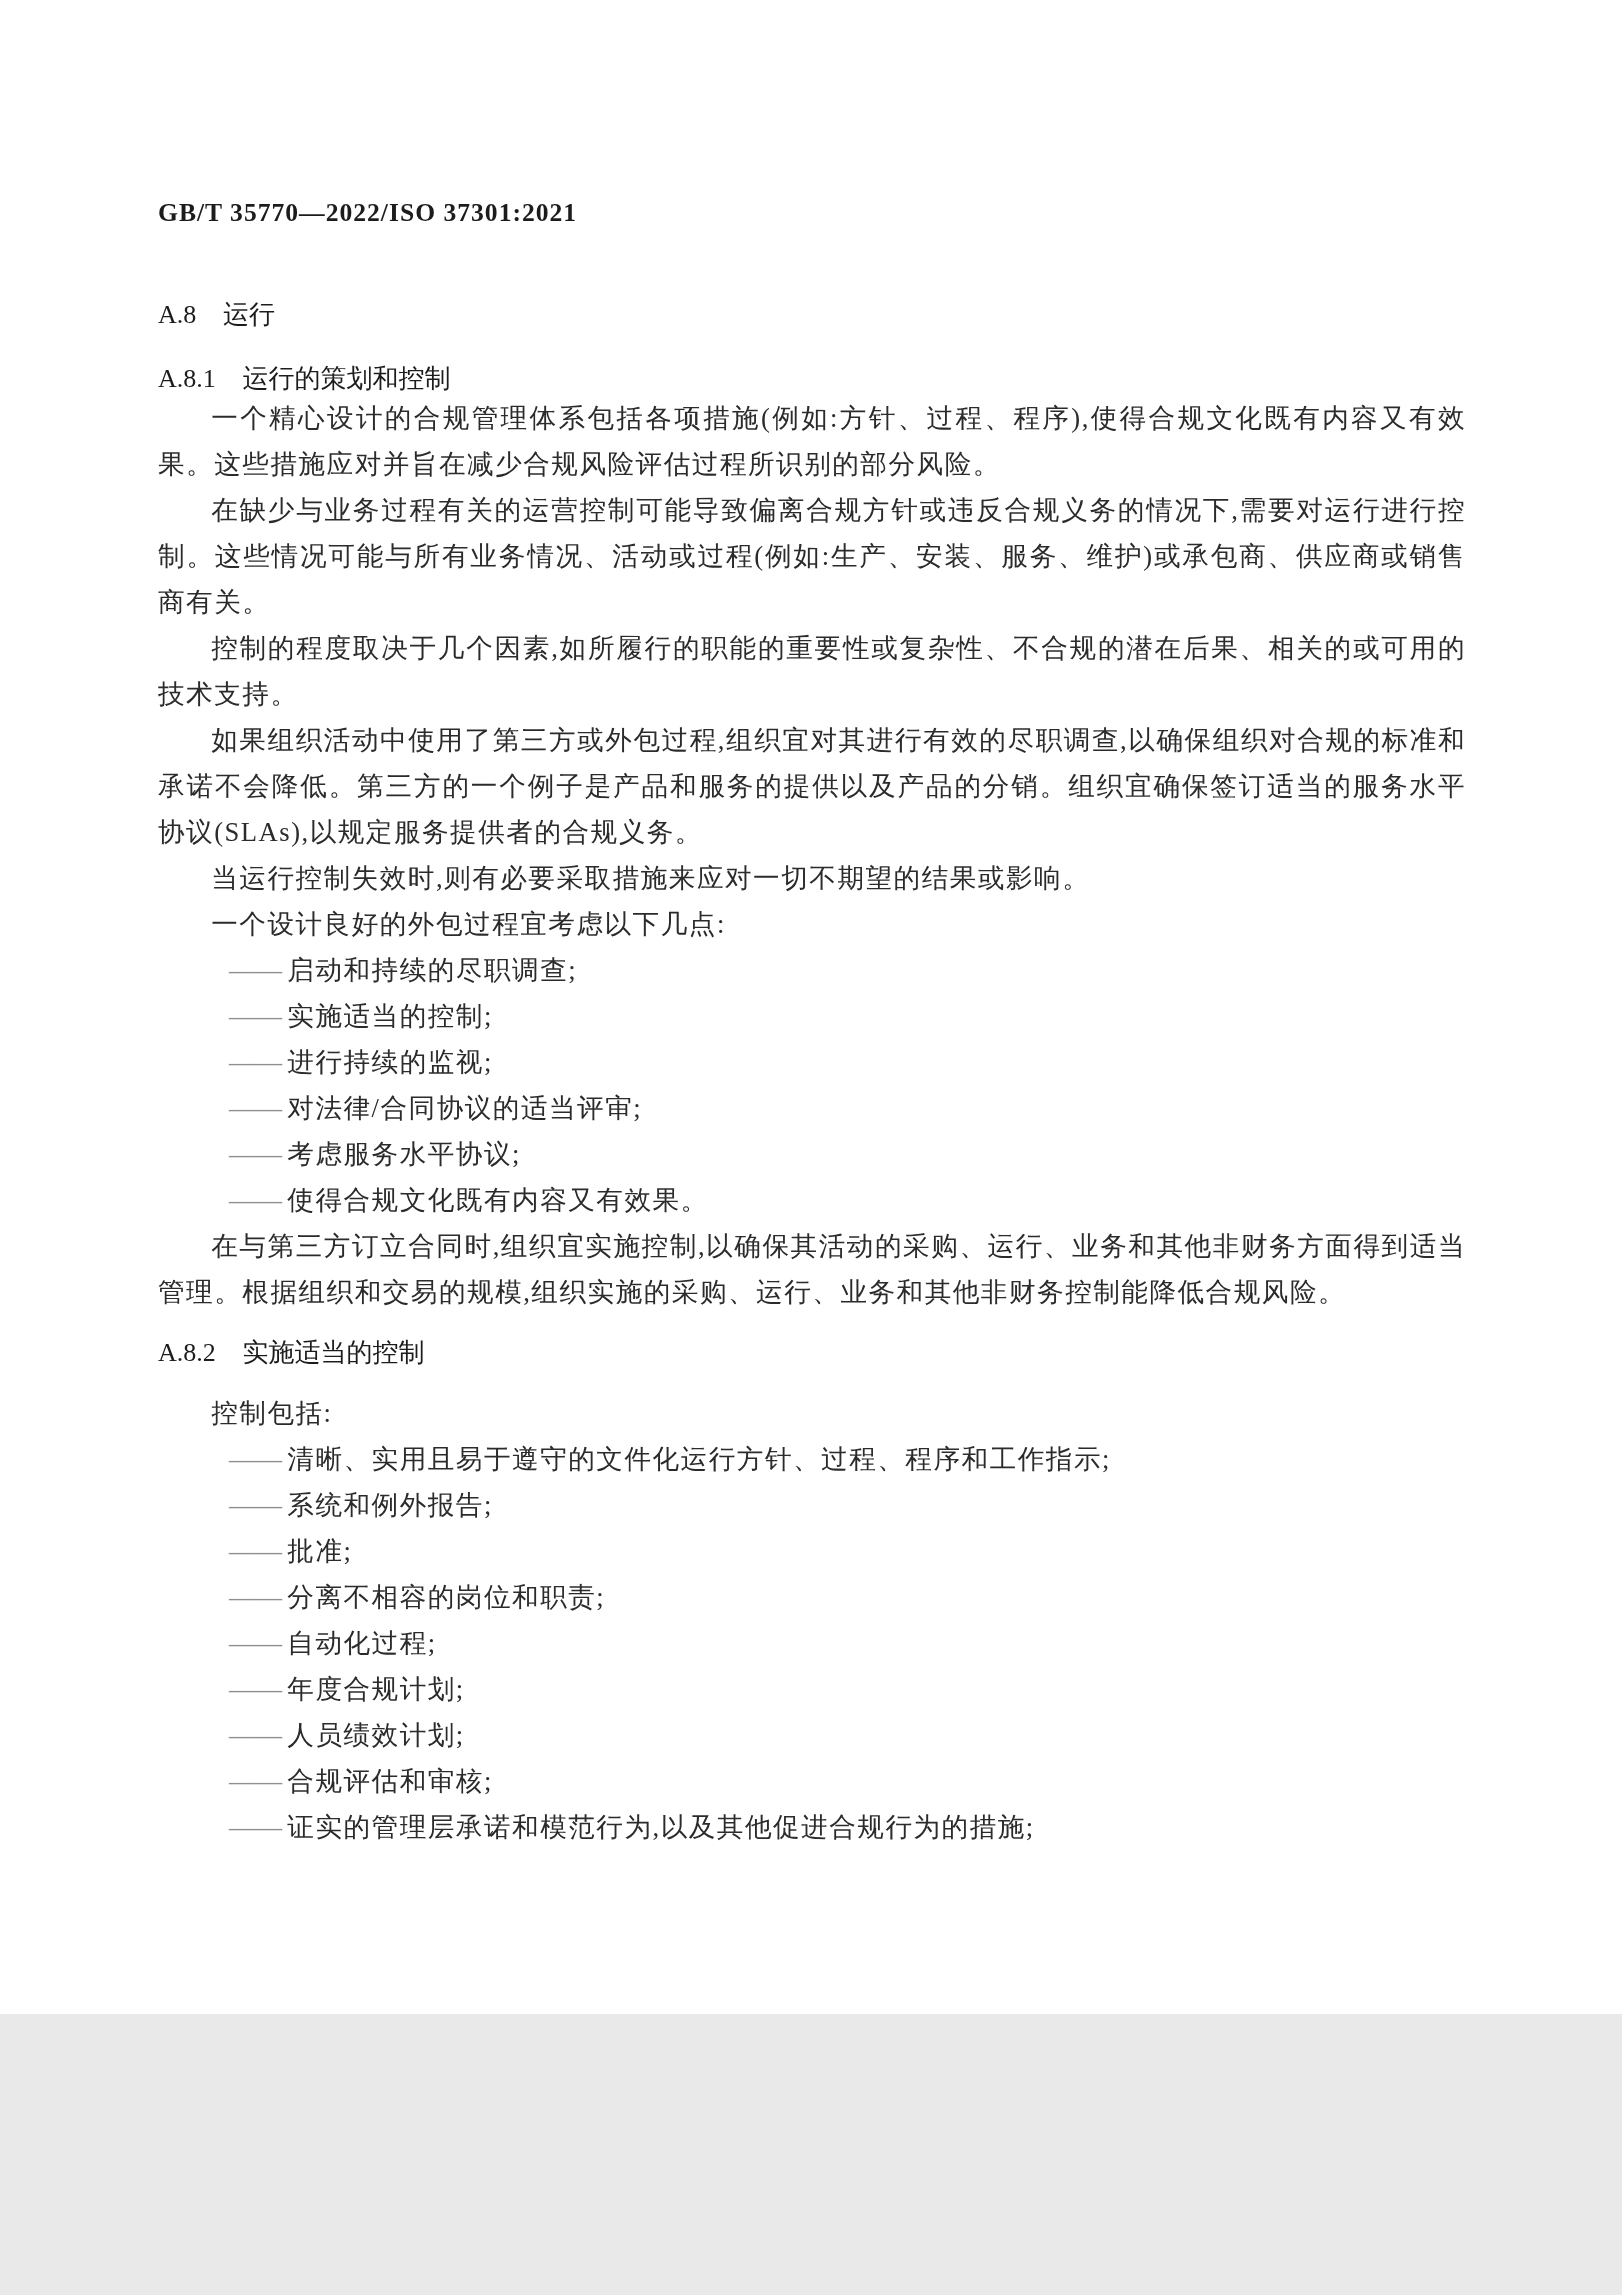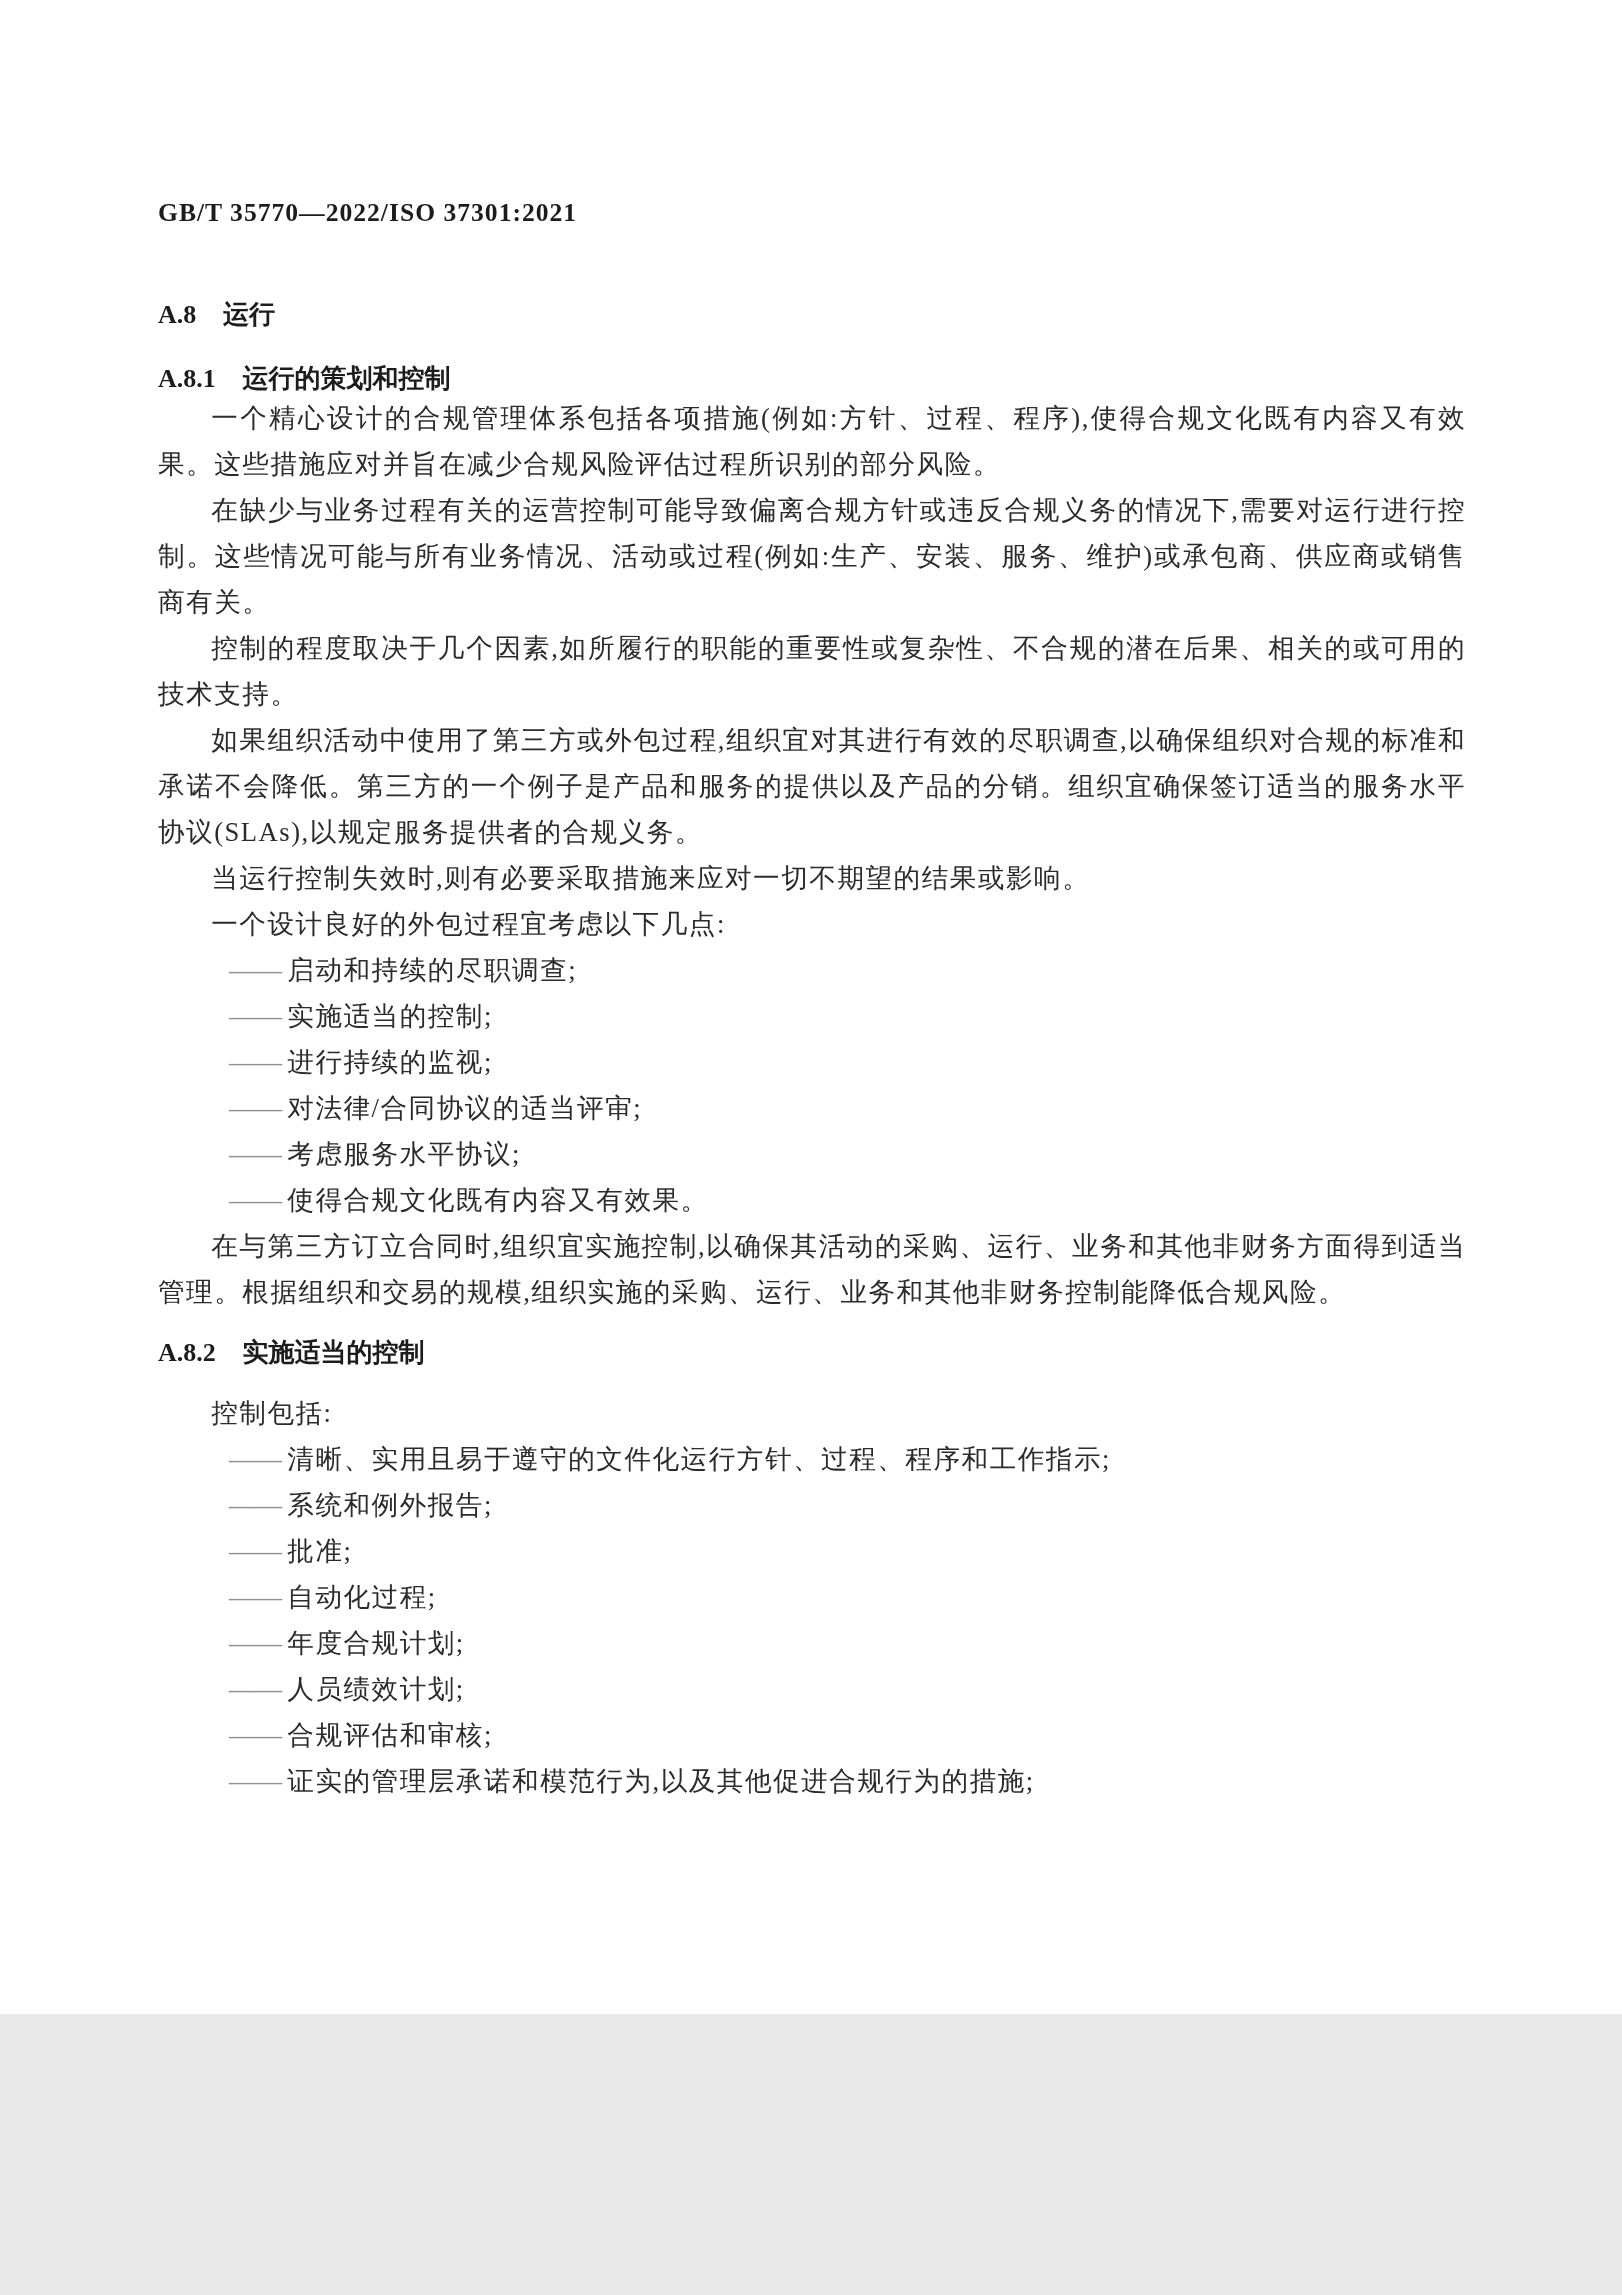--- a/index.html
+++ b/index.html
@@ -24,21 +24,21 @@
   }
   .doc-code {
     font-size: 25.6px;
     line-height: 31px;
     font-weight: bold;
     letter-spacing: 1px;
     color: #1c1c1c;
     white-space: nowrap;
   }
   .heading {
-    font-weight: bold;
+    font-weight: normal;
     color: #1c1c1c;
     font-size: 26px;
     line-height: 32px;
     white-space: nowrap;
   }
   .h-a8   { margin-top: 71px; }
   .h-a81  { margin-top: 32px; }
   .h-a82  { margin-top: 21.5px; margin-bottom: 21.5px; }
   .h-num  { margin-right: 26.6px; }
   .para {
@@ -115,20 +115,21 @@
     <div class="heading h-a82">
       <span class="h-num">A.8.2</span><span>实施适当的控制</span>
     </div>
 
     <p class="para">控制包括:</p>
 
     <ul class="dash-list">
       <li class="dash-item"><span class="dash">——</span><span>清晰、实用且易于遵守的文件化运行方针、过程、程序和工作指示;</span></li>
       <li class="dash-item"><span class="dash">——</span><span>系统和例外报告;</span></li>
       <li class="dash-item"><span class="dash">——</span><span>批准;</span></li>
+      <li class="dash-item"><span class="dash">——</span><span>分离不相容的岗位和职责;</span></li>
       <li class="dash-item"><span class="dash">——</span><span>自动化过程;</span></li>
       <li class="dash-item"><span class="dash">——</span><span>年度合规计划;</span></li>
       <li class="dash-item"><span class="dash">——</span><span>人员绩效计划;</span></li>
       <li class="dash-item"><span class="dash">——</span><span>合规评估和审核;</span></li>
       <li class="dash-item"><span class="dash">——</span><span>证实的管理层承诺和模范行为,以及其他促进合规行为的措施;</span></li>
     </ul>
 
   </div>
 
   <div class="page-number">26</div>

